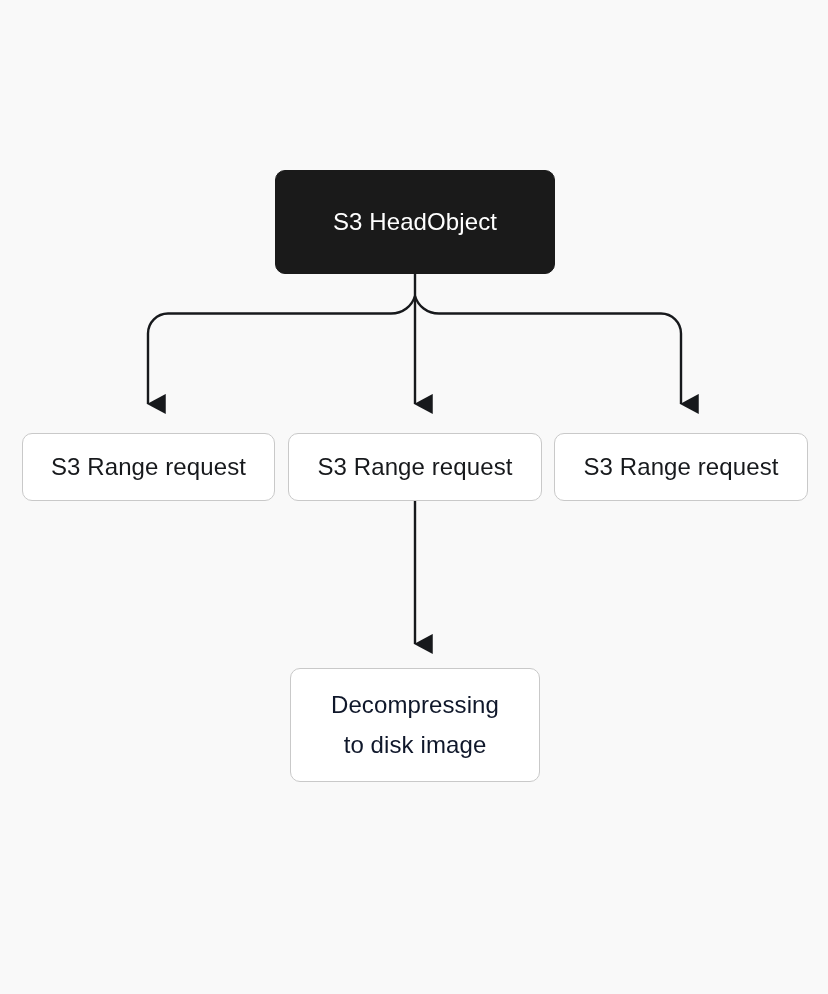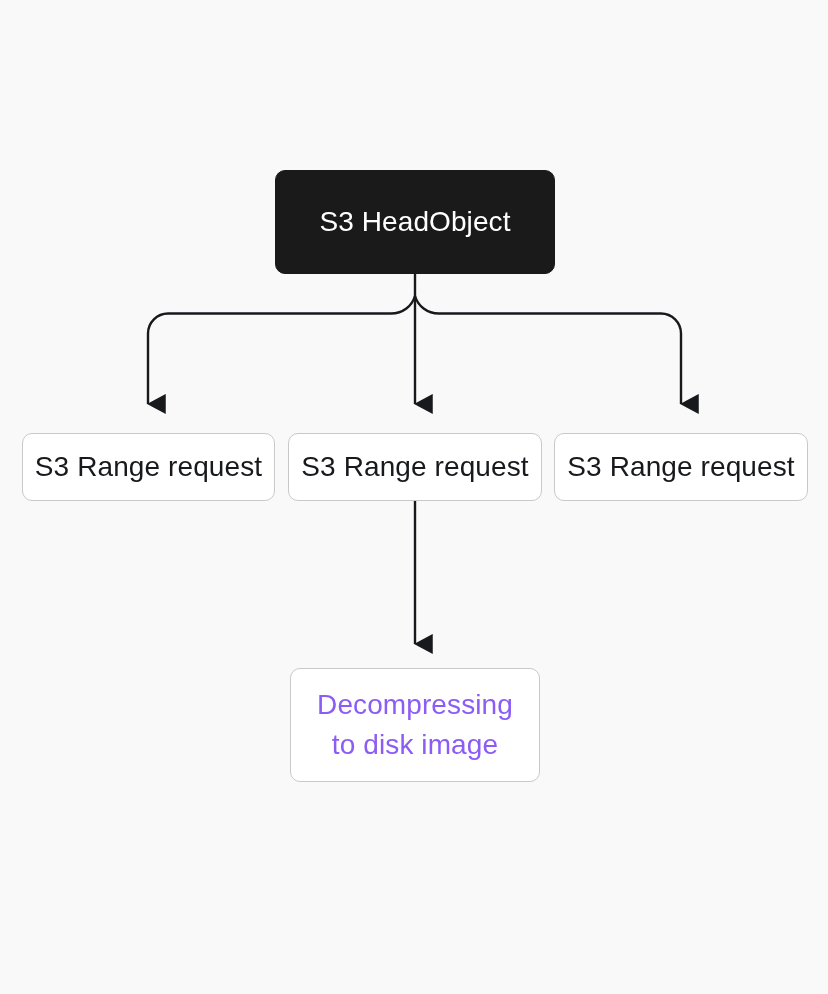--- a/index.html
+++ b/index.html
@@ -28,21 +28,21 @@
     pointer-events: none;
   }
   .node {
     position: absolute;
     box-sizing: border-box;
     display: flex;
     align-items: center;
     justify-content: center;
     text-align: center;
     border-radius: 10px;
-    font-size: 28px;
+    font-size: 24px;
     font-weight: 400;
     letter-spacing: 0.1px;
     line-height: 40px;
     -webkit-font-smoothing: antialiased;
   }
   .node-root {
     left: 275px;
     top: 170px;
     width: 280px;
     height: 104px;
@@ -60,21 +60,21 @@
   .node-leaf-0 { left: 22px;  width: 253px; }
   .node-leaf-1 { left: 288px; width: 254px; }
   .node-leaf-2 { left: 554px; width: 254px; }
   .node-terminal {
     left: 290px;
     top: 668px;
     width: 250px;
     height: 114px;
     background: #ffffff;
     border: 1.5px solid #c9c9c9;
-    color: #8b5cf6;
+    color: #0f172a;
   }
   .node-label {
     display: block;
     white-space: pre-line;
   }
 </style>
 </head>
 <body>
 
 <div id="canvas">

